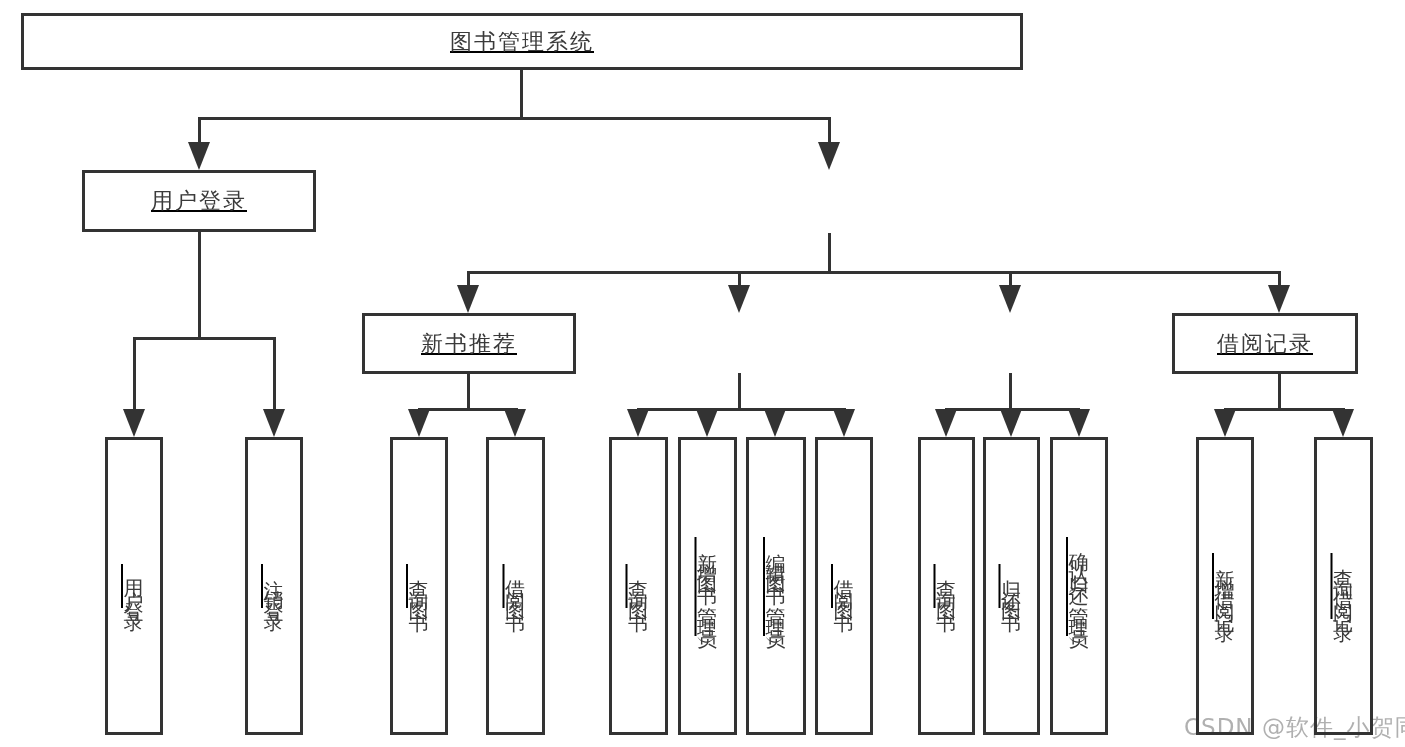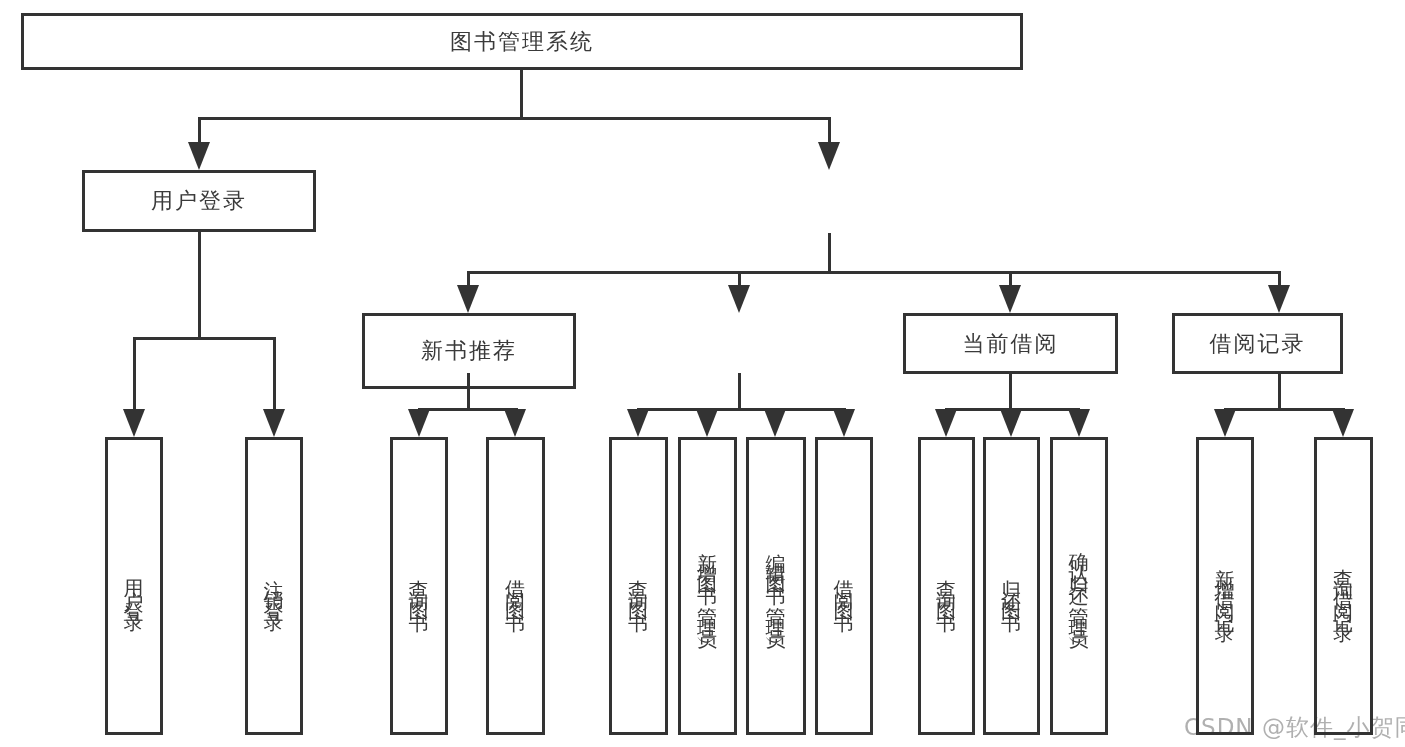--- a/index.html
+++ b/index.html
@@ -11,21 +11,21 @@
   html,body{margin:0;padding:0;background:var(--page-background);}
   .canvas{
     position:relative;width:1405px;height:747px;overflow:hidden;
     background:var(--page-background);
     font-family:"DejaVu Sans","Liberation Sans",sans-serif;
   }
   .box{
     position:absolute;box-sizing:border-box;
     border:3px solid var(--line);
     display:flex;align-items:center;justify-content:center;
-    background:transparent;z-index:2;
+    background:transparent;z-index:2;text-decoration:underline;
   }
   .box .lbl{
     color:var(--node-text);font-size:22px;letter-spacing:2px;white-space:nowrap;
   }
   .vbox .lbl{
     writing-mode:vertical-rl;text-orientation:mixed;
     font-size:20px;letter-spacing:11px;line-height:1;white-space:normal;
   }
   .hline,.vline{position:absolute;background:var(--line);z-index:1;}
   .hline{height:3px;}
@@ -96,27 +96,24 @@
   <div class="arrow" style="left:1332px;top:409px"></div>
 
   <div class="box" style="left:21px;top:13px;width:1002px;height:57px">
     <span class="lbl">图书管理系统</span>
   </div>
 
   <div class="box" style="left:82px;top:170px;width:234px;height:62px">
     <span class="lbl">用户登录</span>
   </div>
 
-  <div class="box" style="left:362px;top:313px;width:214px;height:76px">
+  <div class="box" style="left:362px;top:313px;width:214px;height:61px">
     <span class="lbl">新书推荐</span>
   </div>
-  <div class="box" style="left:903px;top:313px;width:215px;height:61px">
-    <span class="lbl">当前借阅</span>
-  </div>
-  <div class="box" style="left:1172px;top:313px;width:171px;height:61px">
+  <div class="box" style="left:1172px;top:313px;width:186px;height:61px">
     <span class="lbl">借阅记录</span>
   </div>
 
   <div class="box vbox" style="left:105px;top:437px;width:58px;height:298px">
     <span class="lbl">用户登录</span>
   </div>
   <div class="box vbox" style="left:245px;top:437px;width:58px;height:298px">
     <span class="lbl">注销登录</span>
   </div>
 

